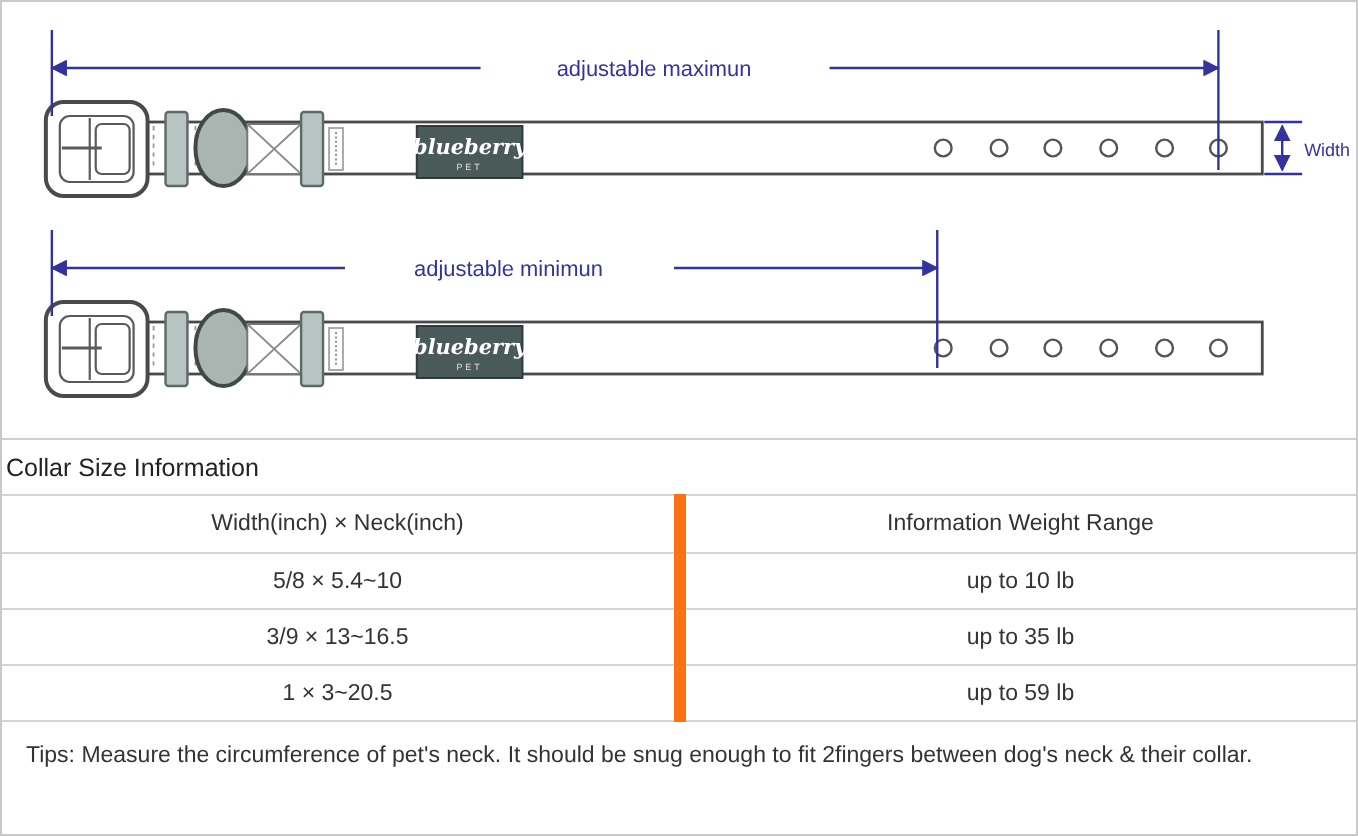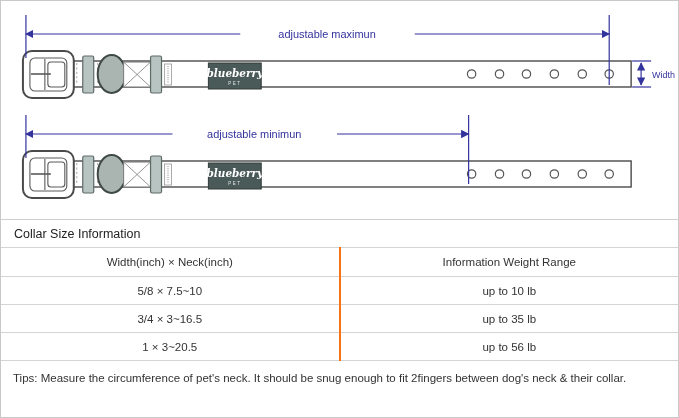--- a/index.html
+++ b/index.html
@@ -25,29 +25,29 @@
   .xline   { stroke:#8a8a8a; stroke-width:0.9; }
   .stitch  { stroke:#9a9a9a; stroke-width:0.9; stroke-dasharray:2.2 2.2; }
   .hole    { fill:#ffffff; stroke:#555; stroke-width:1.2; }
   .brandbg { fill:var(--label-bg,#4a5a58); stroke:#303b39; stroke-width:1; }
   .tag     { fill:#fdfdfd; stroke:#979797; stroke-width:0.8; }
   .tagtxt  { stroke:#777; stroke-width:0.8; stroke-dasharray:1 1.2; }
 
   
   .section-title {
     height:28px; box-sizing:border-box; border-top:1px solid #cfcfcf;
-    display:flex; align-items:center; padding-left:13px;
+    display:flex; align-items:center; padding-left:2px;
     font-size:12.5px; color:#222;
   }
   table.size-table { width:100%; border-collapse:collapse; table-layout:fixed; }
   .size-table td {
     border-top:1px solid #d4d4d4; font-size:11.5px; color:#333;
     text-align:center; vertical-align:middle; padding:0;
   }
-  .size-table td.col-size { border-right:2px solid #f97316; }
+  .size-table td.col-size { border-right:6px solid #f97316; }
   .size-table tr.hdr td { height:28px; color:#333; }
   .size-table tr.data td { height:27px; }
   .size-table tr.tips td { height:33px; text-align:left; padding-left:12px; }
 </style>
 </head>
 <body>
 
 <div class="page">
 
   <svg viewBox="0 0 679 218" style="width:100%;height:218px" preserveAspectRatio="none">
@@ -159,30 +159,30 @@
 
   <div class="section-title">Collar Size Information</div>
 
   <table class="size-table">
     <tbody>
       <tr class="hdr">
         <td class="col-size">Width(inch) × Neck(inch)</td>
         <td>Information Weight Range</td>
       </tr>
       <tr class="data">
-        <td class="col-size">5/8 × 7.5~10</td>
+        <td class="col-size">5/8 × 5.4~10</td>
         <td>up to 10 lb</td>
       </tr>
       <tr class="data">
-        <td class="col-size">3/4 × 3~16.5</td>
+        <td class="col-size">3/9 × 13~16.5</td>
         <td>up to 35 lb</td>
       </tr>
       <tr class="data">
         <td class="col-size">1 × 3~20.5</td>
-        <td>up to 56 lb</td>
+        <td>up to 59 lb</td>
       </tr>
       <tr class="tips">
         <td colspan="2">Tips: Measure the circumference of pet's neck. It should be snug enough to fit 2fingers between dog's neck &amp; their collar.</td>
       </tr>
     </tbody>
   </table>
 
 </div>
 
 </body></html>

